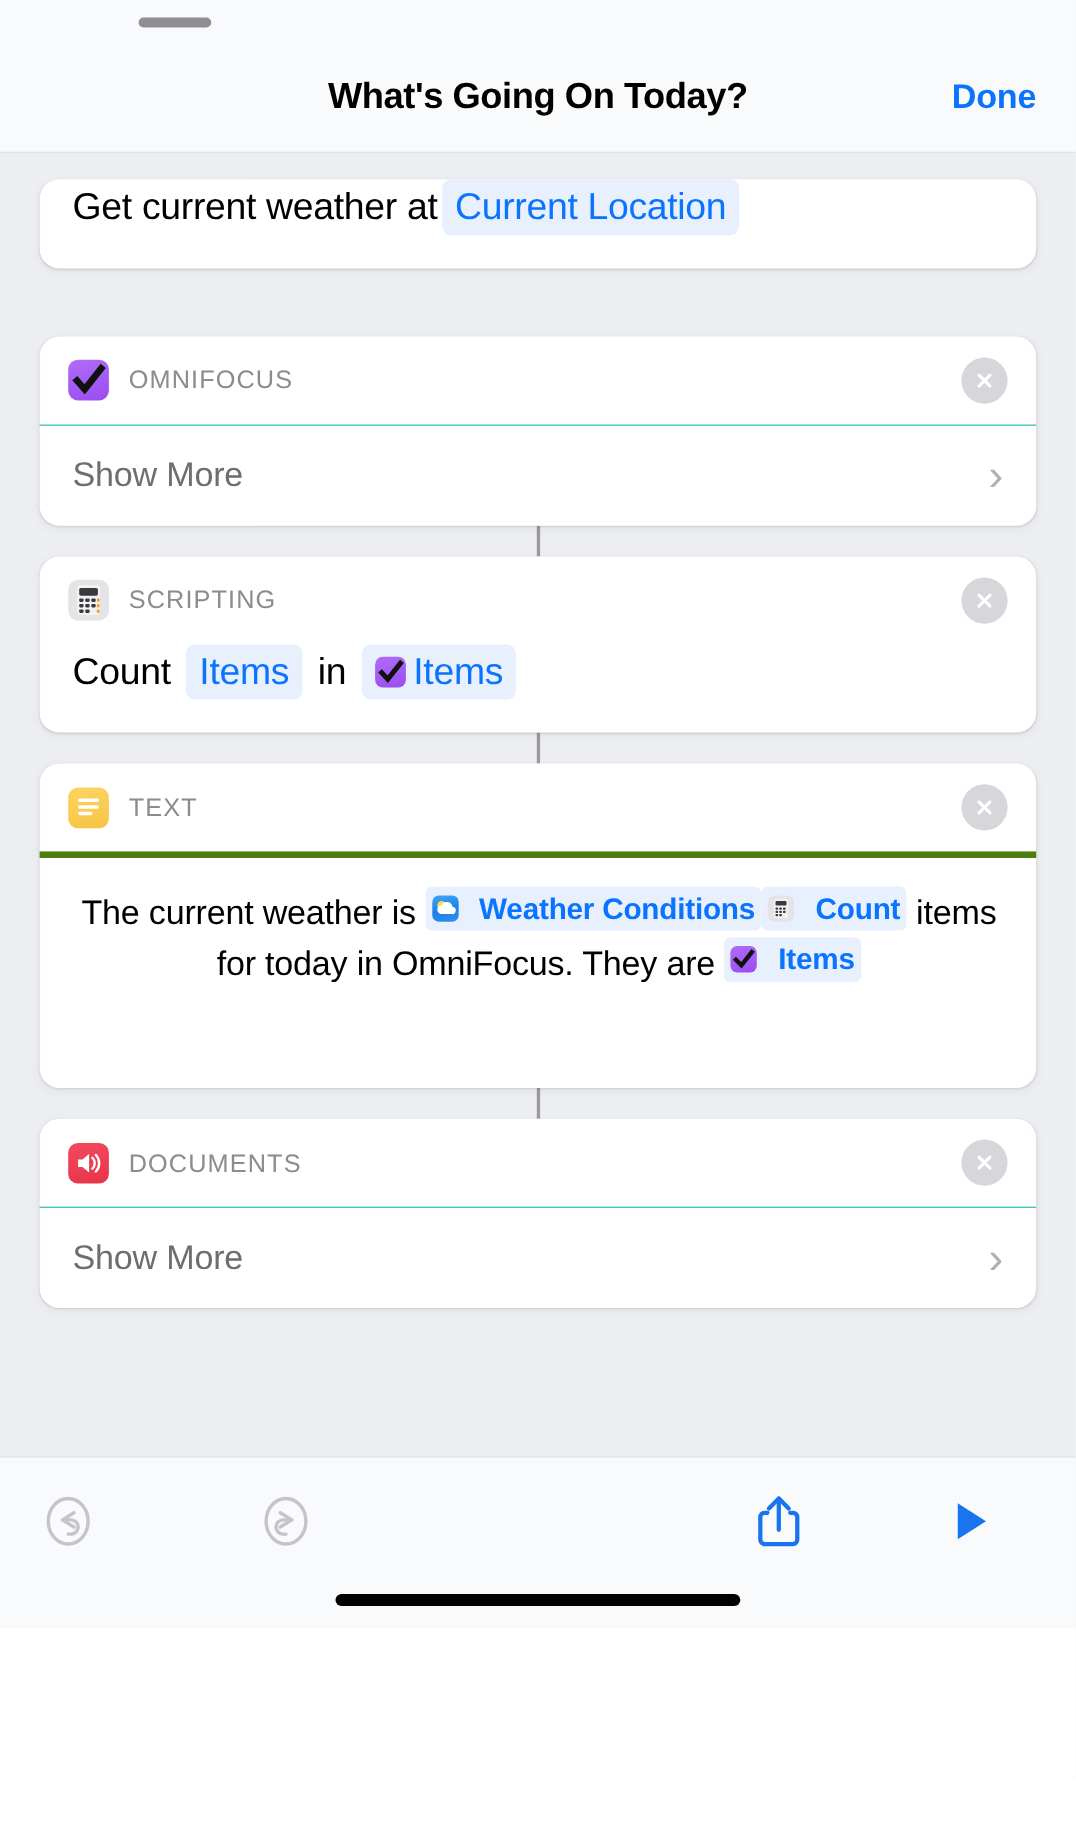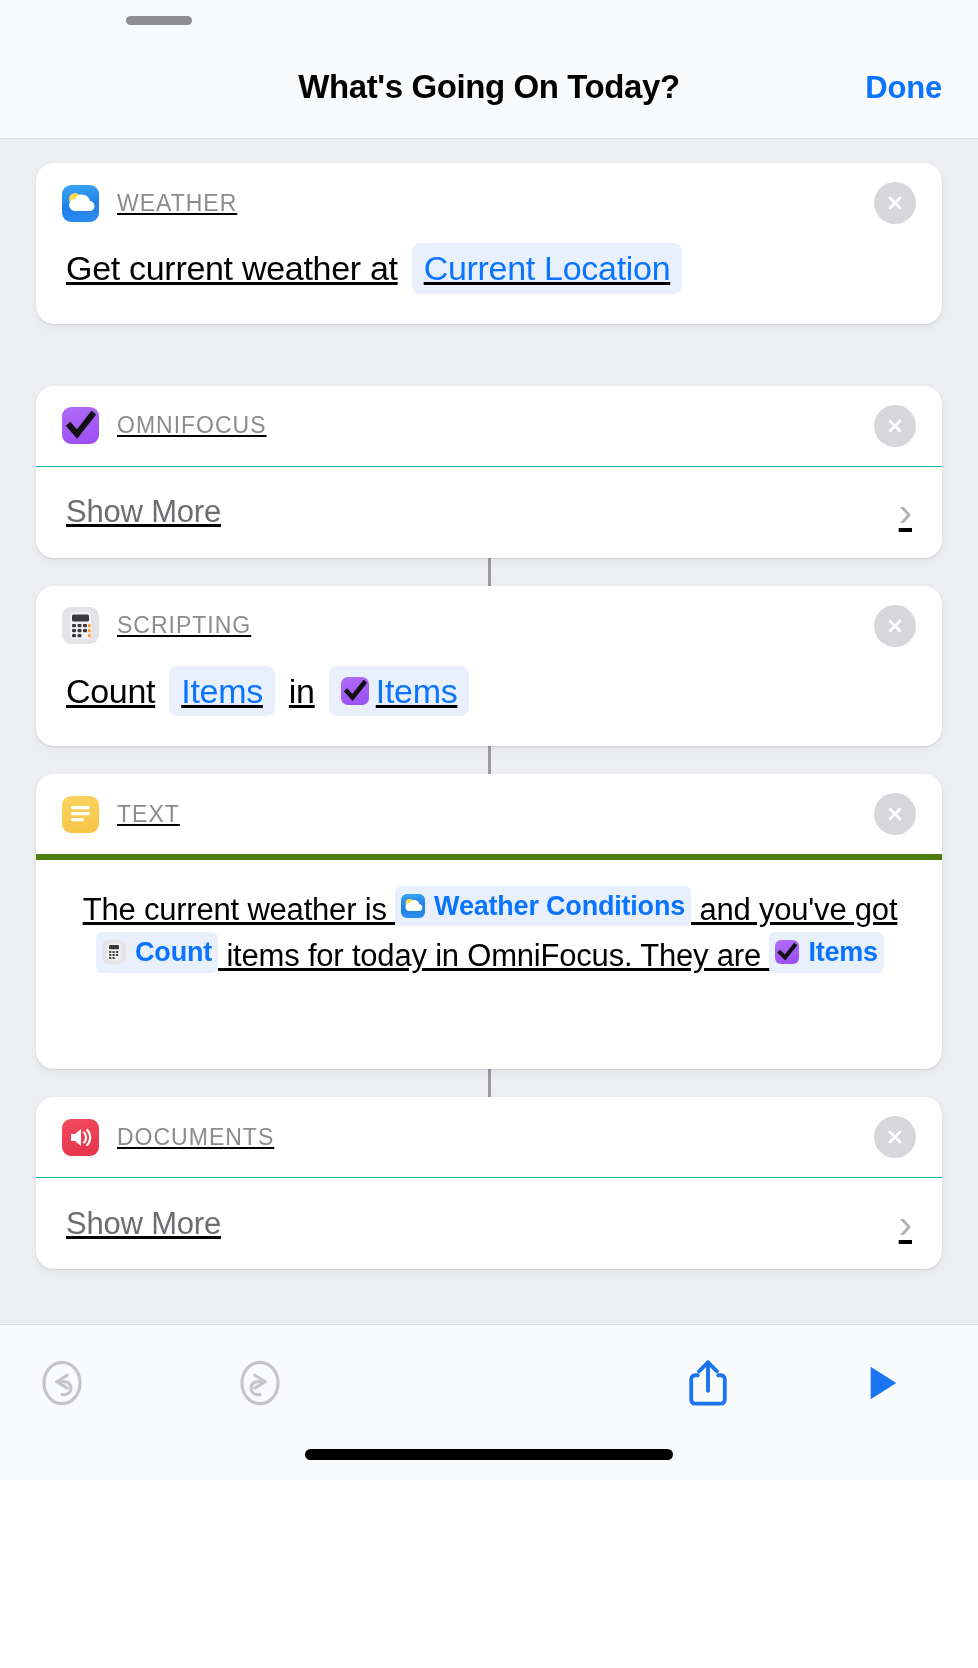--- a/index.html
+++ b/index.html
@@ -3,21 +3,21 @@
 <meta charset="utf-8">
 <style>
   * { margin:0; padding:0; box-sizing:border-box; }
   html,body { width:978px; height:1668px; }
   body {
     font-family:"Liberation Sans", sans-serif;
     background:#ffffff;
     -webkit-font-smoothing:antialiased;
     overflow:hidden;
   }
-  .phone { position:relative; width:978px; height:1480px; display:flex; flex-direction:column; background:#eceef2;text-decoration:underline; }
+  .phone { position:relative; width:978px; height:1480px; display:flex; flex-direction:column; background:#eceef2; }
 
   
   .sheet-top { background:#f9fafb; height:139px; position:relative; flex:none;
                border-bottom:1px solid #dcdde0; }
   .grabber { position:absolute; left:126px; top:16px; width:66px; height:9px;
              border-radius:5px; background:#8e8e93; }
   .nav { position:absolute; left:0; right:0; top:60px; height:70px; }
   .nav-title { position:absolute; left:0; right:0; top:8px; text-align:center;
                font-size:33px; font-weight:bold; color:#000; letter-spacing:-0.4px; }
   .done-btn { position:absolute; right:36px; top:10px; font-size:31px; color:#0a74ff;
@@ -49,21 +49,21 @@
   .show-more { border-top:1px solid #14b8a6; height:92px; display:flex;
                align-items:center; justify-content:space-between; padding:0 30px; }
   .show-more-label { font-size:31px; color:#6d6d72; letter-spacing:-0.2px; }
   .chev { color:#b0b0b5; font-size:40px; line-height:1; font-weight:300; }
 
   .connector { width:3px; background:#9a9aa0; margin:0 auto; }
 
   
   .text-body { border-top:6px solid #4d7c0f; padding:26px 28px 30px 30px; min-height:215px;text-align:center; }
   .rich { font-size:31px; line-height:1.42; color:#000; letter-spacing:-0.2px; }
-  .rich .itoken { display:inline-flex; align-items:center; gap:9px; background:#e8f0fe;
+  .rich .itoken { display:inline-flex; align-items:center; gap:19px; background:#e8f0fe;
                   color:#0a74ff; border-radius:6px; padding:1px 6px; font-weight:bold;
                   font-size:27px; vertical-align:2px; }
   .rich .itoken .ti { width:24px; height:24px; border-radius:6px; flex:none;
                       display:flex; align-items:center; justify-content:center; overflow:hidden; }
 
   
   .ic-weather { background:linear-gradient(170deg,#3aa8f5 0%,#1f7fe8 55%,#2f8fef 100%); }
   .ic-omni    { background:linear-gradient(165deg,#b06cf7 0%,#9a4df2 100%); }
   .ic-calc    { background:#e4e4e7; }
   .ic-text    { background:linear-gradient(170deg,#fcd461 0%,#f6c445 100%); }
@@ -89,38 +89,24 @@
     <div class="grabber"></div>
     <div class="nav">
       <div class="nav-title">What's Going On Today?</div>
       <div class="done-btn">Done</div>
     </div>
   </div>
 
   <div class="scroll">
 
     <div class="card" style="margin-top:24px;">
-      <div class="card-head">
-        <div class="app-icon ic-weather">
-          <svg viewBox="0 0 37 37" style="width:37px;height:37px;">
-            <circle cx="13" cy="14" r="6" fill="#ffd84d"></circle>
-            <path d="M13 26 a6 6 0 0 1 0-12 a8 8 0 0 1 15 2 a5 5 0 0 1 -1 10 z" fill="#ffffff"></path>
-          </svg>
-        </div>
-        <div class="cat-label">WEATHER</div>
-        <div class="close-x">
-          <svg viewBox="0 0 22 22">
-              <path d="M6 6 L16 16 M16 6 L6 16" stroke="#ffffff" stroke-width="2.8" stroke-linecap="round"></path>
-            </svg>
-        </div>
-      </div>
       <div class="card-body">
         <div class="action-line">
           <span>Get current weather at</span>
-          <span class="token plain" style="margin-left:14px;">Current Location</span>
+          <span class="token plain" style="margin-left:4px;">Current Location</span>
         </div>
       </div>
     </div>
 
     <div style="height:62px;"></div>
 
     <div class="card">
       <div class="card-head">
         <div class="app-icon ic-omni">
           <svg viewBox="0 0 37 37" style="width:37px;height:37px;">
@@ -212,21 +198,21 @@
       <div class="text-body">
         <div class="rich">
           <span>The current weather is </span><span class="itoken">
               <span class="ti ic-weather">
                 <svg viewBox="0 0 24 24" style="width:24px;height:24px;">
                   <circle cx="8.5" cy="9" r="4" fill="#ffd84d"></circle>
                   <path d="M8.5 17 a4 4 0 0 1 0-8 a5.2 5.2 0 0 1 9.8 1.3 a3.3 3.3 0 0 1 -0.7 6.7 z" fill="#ffffff"></path>
                 </svg>
               </span>
               <span>Weather Conditions</span>
-            </span><span> and you've got </span><span class="itoken">
+            </span><span class="itoken">
               <span class="ti ic-calc">
                 <svg viewBox="0 0 24 24" style="width:24px;height:24px;">
                   <rect x="5.5" y="3.5" width="13" height="17" rx="2" fill="#f2f2f4"></rect>
                   <rect x="7" y="5" width="10" height="4.2" rx="1" fill="#3a3a3c"></rect>
                   <g fill="#3a3a3c">
                     <rect x="7" y="11" width="2.4" height="2" rx="0.7"></rect>
                     <rect x="10.4" y="11" width="2.4" height="2" rx="0.7"></rect>
                     <rect x="13.8" y="11" width="2.4" height="2" rx="0.7"></rect>
                     <rect x="7" y="14" width="2.4" height="2" rx="0.7"></rect>
                     <rect x="10.4" y="14" width="2.4" height="2" rx="0.7"></rect>

